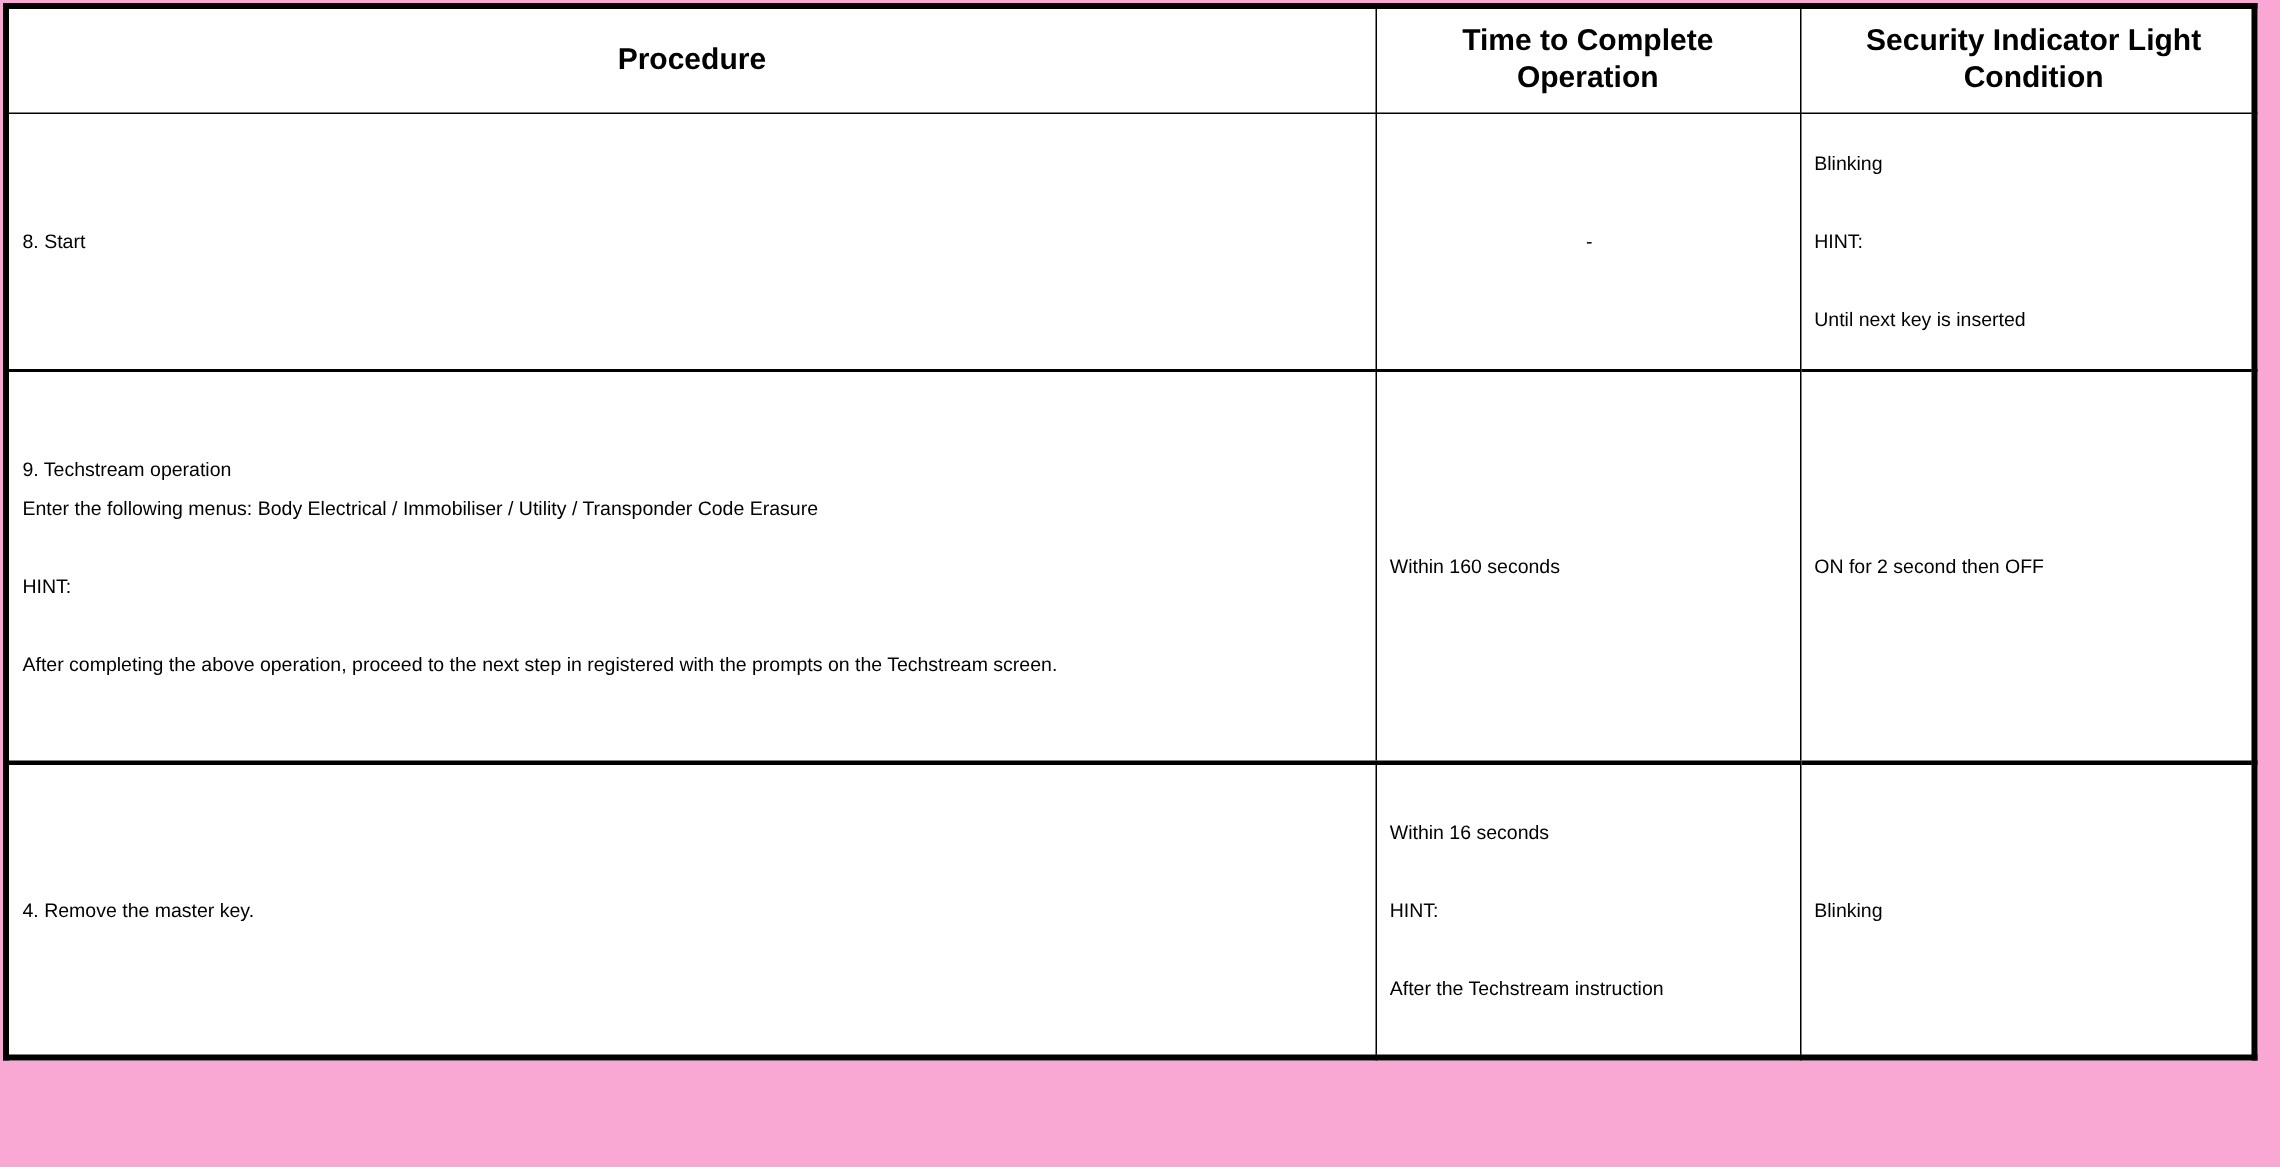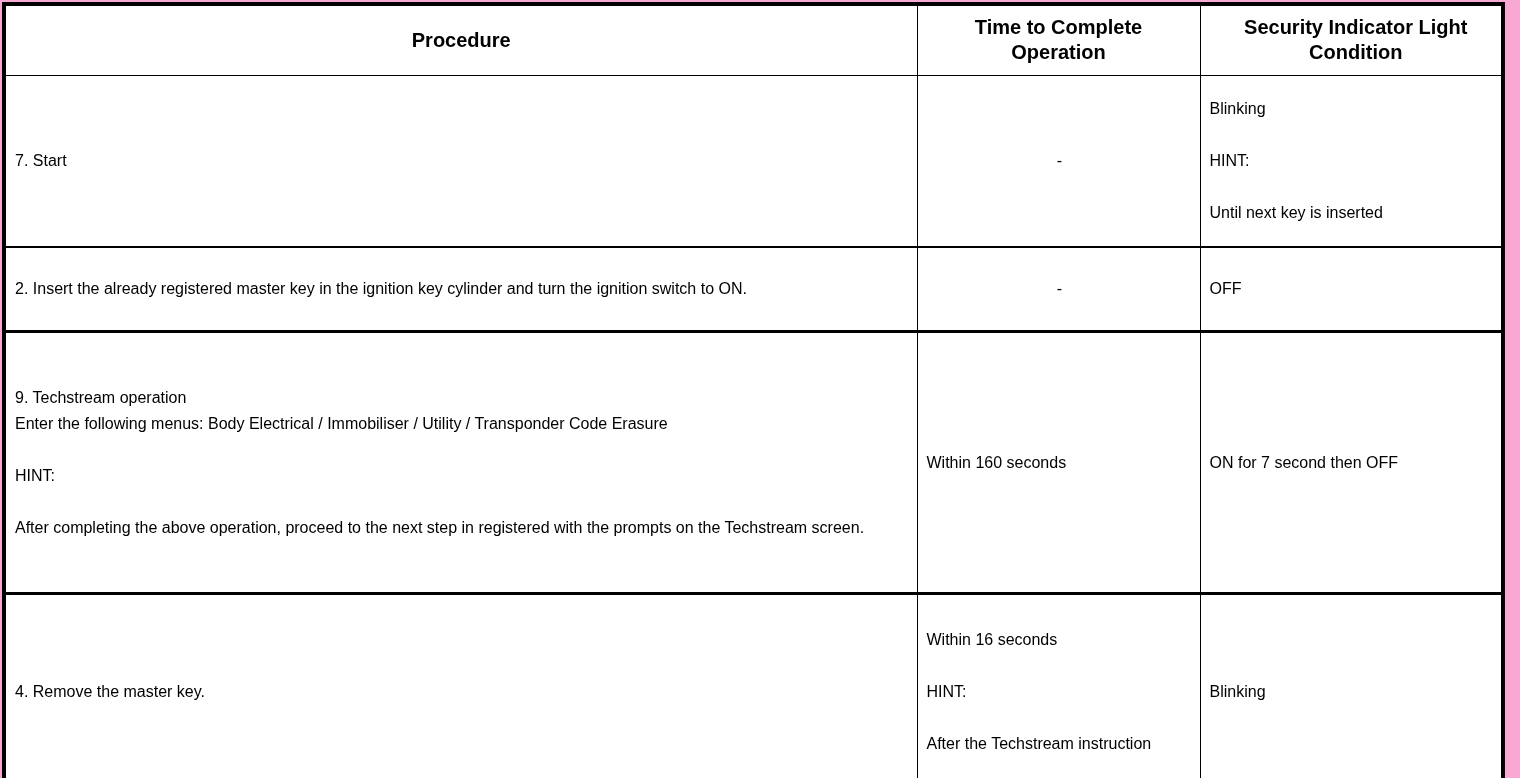--- a/index.html
+++ b/index.html
@@ -56,21 +56,21 @@
     padding: 9px 8px 10px 8px;
     border-bottom: 4px solid #000000;
     border-left: 2px solid #000000;
     border-right: 2px solid #000000;
     border-top: none;
   }
   thead th.th-procedure { border-left: none; }
   thead th.th-light { border-right: none; padding-left: 18px; }
 
   tbody td {
-    font-size: 16px;
+    font-size: 13px;
     line-height: 26px;
     vertical-align: middle;
     text-align: left;
     padding: 7px 7px 7px 9px;
     border-left: 2px solid #000000;
     border-right: 2px solid #000000;
     font-weight: normal;
   }
   tbody td.first-col  { border-left: none; }
   tbody td.last-col   { border-right: none; }
@@ -112,44 +112,39 @@
       <tr>
         <th class="th-procedure">Procedure</th>
         <th class="th-time">Time to Complete Operation</th>
         <th class="th-light">Security Indicator Light Condition</th>
       </tr>
     </thead>
 
     <tbody>
 
       <tr class="row-1">
-        <td class="first-col">7. Start</td>
+        <td class="first-col">8. Start</td>
         <td class="center-dash">-</td>
         <td class="last-col">
           <div class="para">Blinking</div>
           <div class="para">HINT:</div>
           <div class="para">Until next key is inserted</div>
         </td>
       </tr>
 
-      <tr class="row-2">
-        <td class="first-col">2. Insert the already registered master key in the ignition key cylinder and turn the ignition switch to ON.</td>
-        <td class="center-dash">-</td>
-        <td class="last-col">OFF</td>
-      </tr>
 
       <tr class="row-3">
         <td class="first-col">
           <div class="tight">9. Techstream operation</div>
           <div class="tight">Enter the following menus: Body Electrical / Immobiliser / Utility / Transponder Code Erasure</div>
           <div class="para" style="margin-top:26px;">HINT:</div>
           <div class="para">After completing the above operation, proceed to the next step in registered with the prompts on the Techstream screen.</div>
         </td>
         <td>Within 160 seconds</td>
-        <td class="last-col">ON for 7 second then OFF</td>
+        <td class="last-col">ON for 2 second then OFF</td>
       </tr>
 
       <tr class="row-4">
         <td class="first-col">4. Remove the master key.</td>
         <td>
           <div class="para">Within 16 seconds</div>
           <div class="para">HINT:</div>
           <div class="para">After the Techstream instruction</div>
         </td>
         <td class="last-col">Blinking</td>

